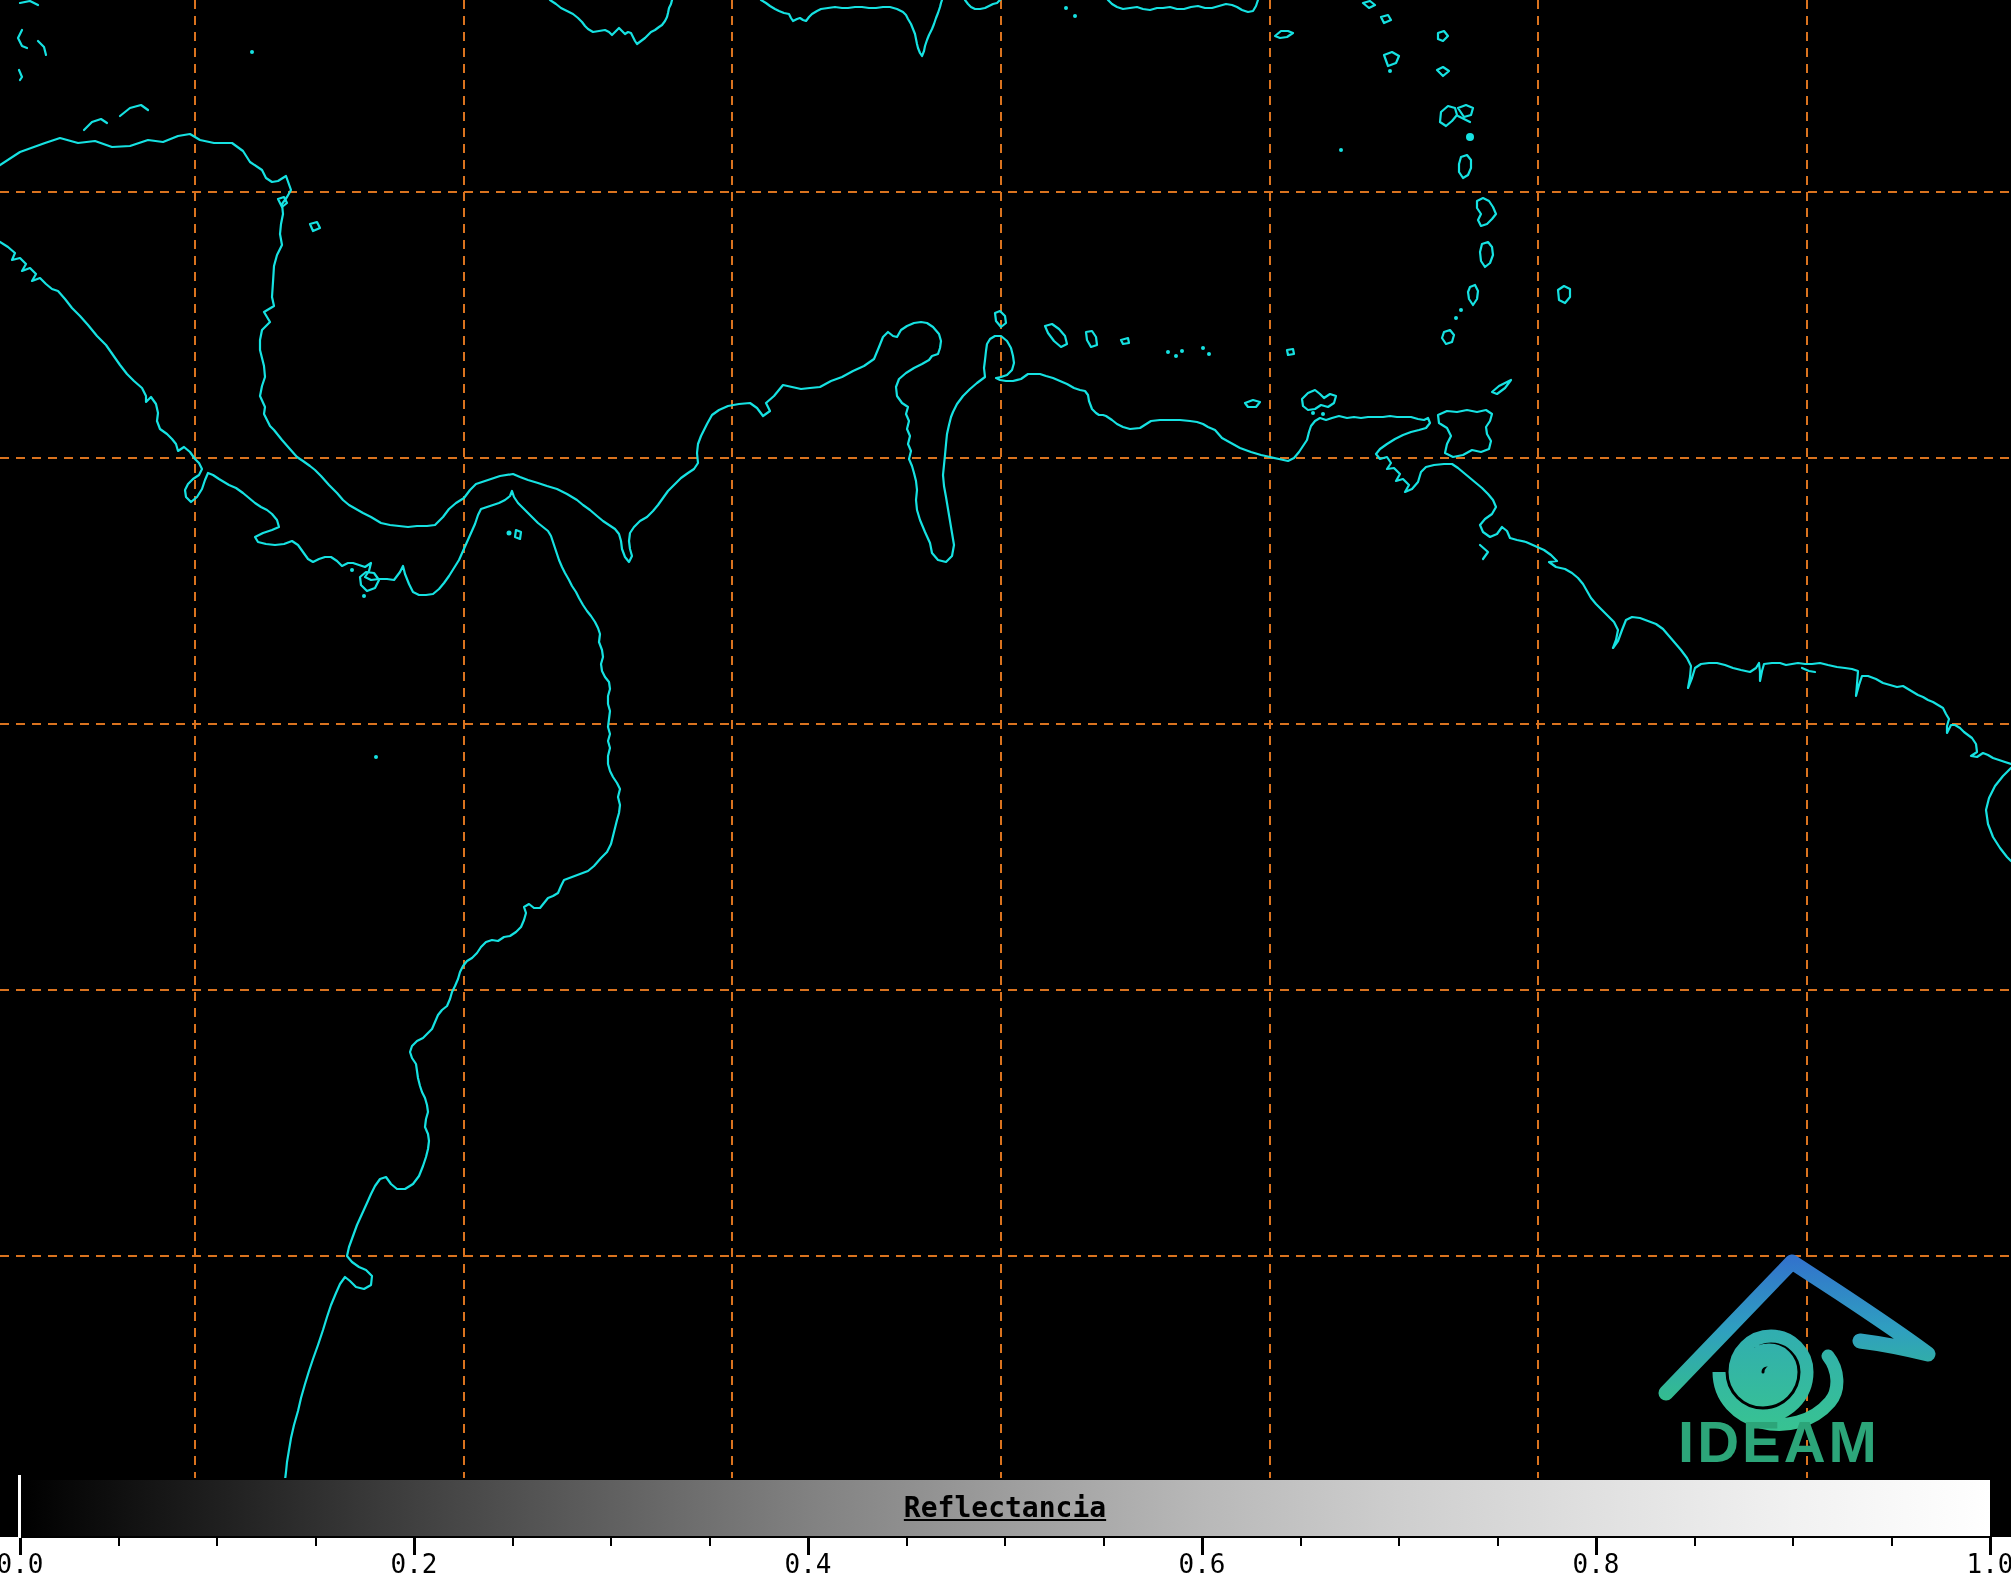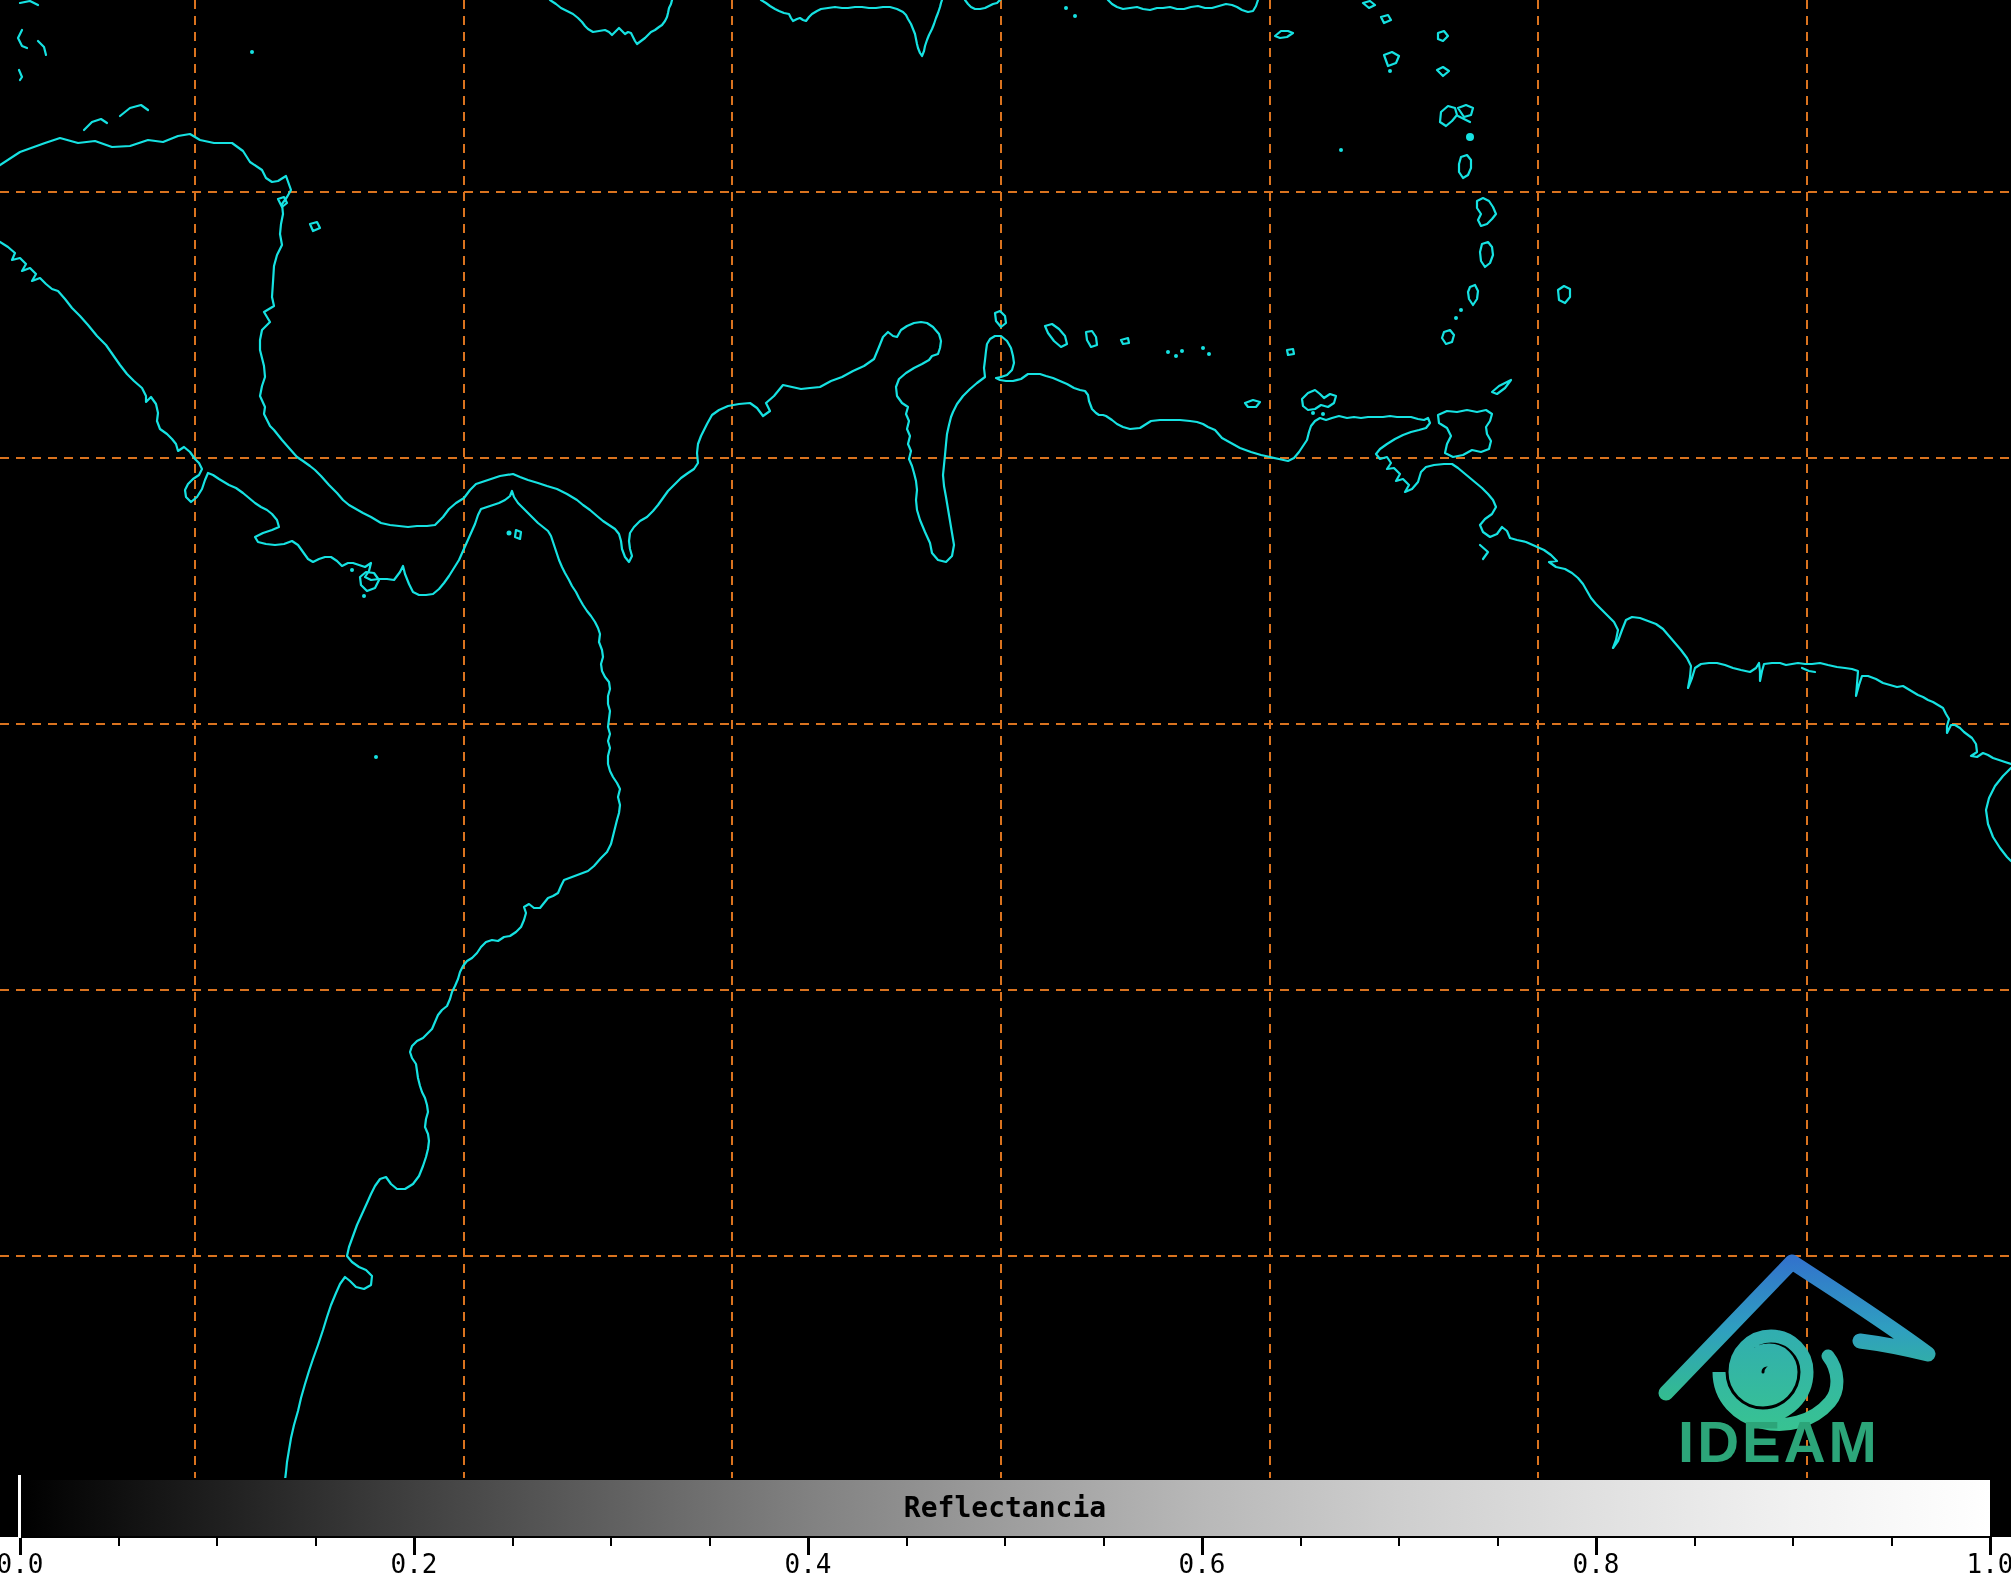--- a/index.html
+++ b/index.html
@@ -153,21 +153,21 @@
 
     <g id="ideam-logo">
       <path fill="none" stroke="url(#spiralGrad)" stroke-width="13" stroke-linecap="round" d="M 1771 1372 A 8 8 0 1 1 1755 1372 A 12 12 0 1 1 1779 1372 A 16 16 0 1 1 1747 1372 A 22 22 0 1 1 1791 1372 A 28 28 0 1 1 1735 1372 A 36 36 0 1 1 1807 1372 A 44 44 0 1 1 1719 1372 C 1719 1425 1795 1443 1830 1402 C 1840 1390 1839 1370 1828 1356"></path>
       <path fill="none" stroke="url(#roofGrad)" stroke-width="15" stroke-linecap="round" stroke-linejoin="round" d="M 1666 1393 L 1792 1262 L 1838 1292 Q 1900 1333 1928 1354 Q 1892 1345 1860 1341"></path>
       <text id="ideam-text" x="1779" y="1462" text-anchor="middle" font-size="58" fill="#2ca579">IDEAM</text>
     </g>
   </svg>
 
 
   <div id="colorbar" style="background: linear-gradient(to right, rgb(0, 0, 0) 0%, rgb(31, 31, 31) 10%, rgb(64, 64, 64) 20%, rgb(96, 96, 96) 30%, rgb(129, 129, 129) 40%, rgb(157, 157, 157) 50%, rgb(184, 184, 184) 60%, rgb(206, 206, 206) 70%, rgb(224, 224, 224) 80%, rgb(241, 241, 241) 90%, rgb(255, 255, 255) 100%);">
-    <div id="colorbar-label" style="color: rgb(0, 0, 0);">Reflectancia</div>
+    <div id="colorbar-label" style="color: rgb(0, 0, 0); text-decoration: underline;">Reflectancia</div>
   </div>
   <div id="cb-left-notch"></div>
   <div id="cb-strip" style="background: rgb(255, 255, 255);">
       <div class="cb-tick major" style="left: 19px;"></div>
       <div class="cb-tick-label" style="left: 20px; color: rgb(0, 0, 0);">0.0</div>
       <div class="cb-tick minor" style="left: 117.5px;"></div>
       <div class="cb-tick minor" style="left: 216px;"></div>
       <div class="cb-tick minor" style="left: 314.5px;"></div>
       <div class="cb-tick major" style="left: 413px;"></div>
       <div class="cb-tick-label" style="left: 414px; color: rgb(0, 0, 0);">0.2</div>

